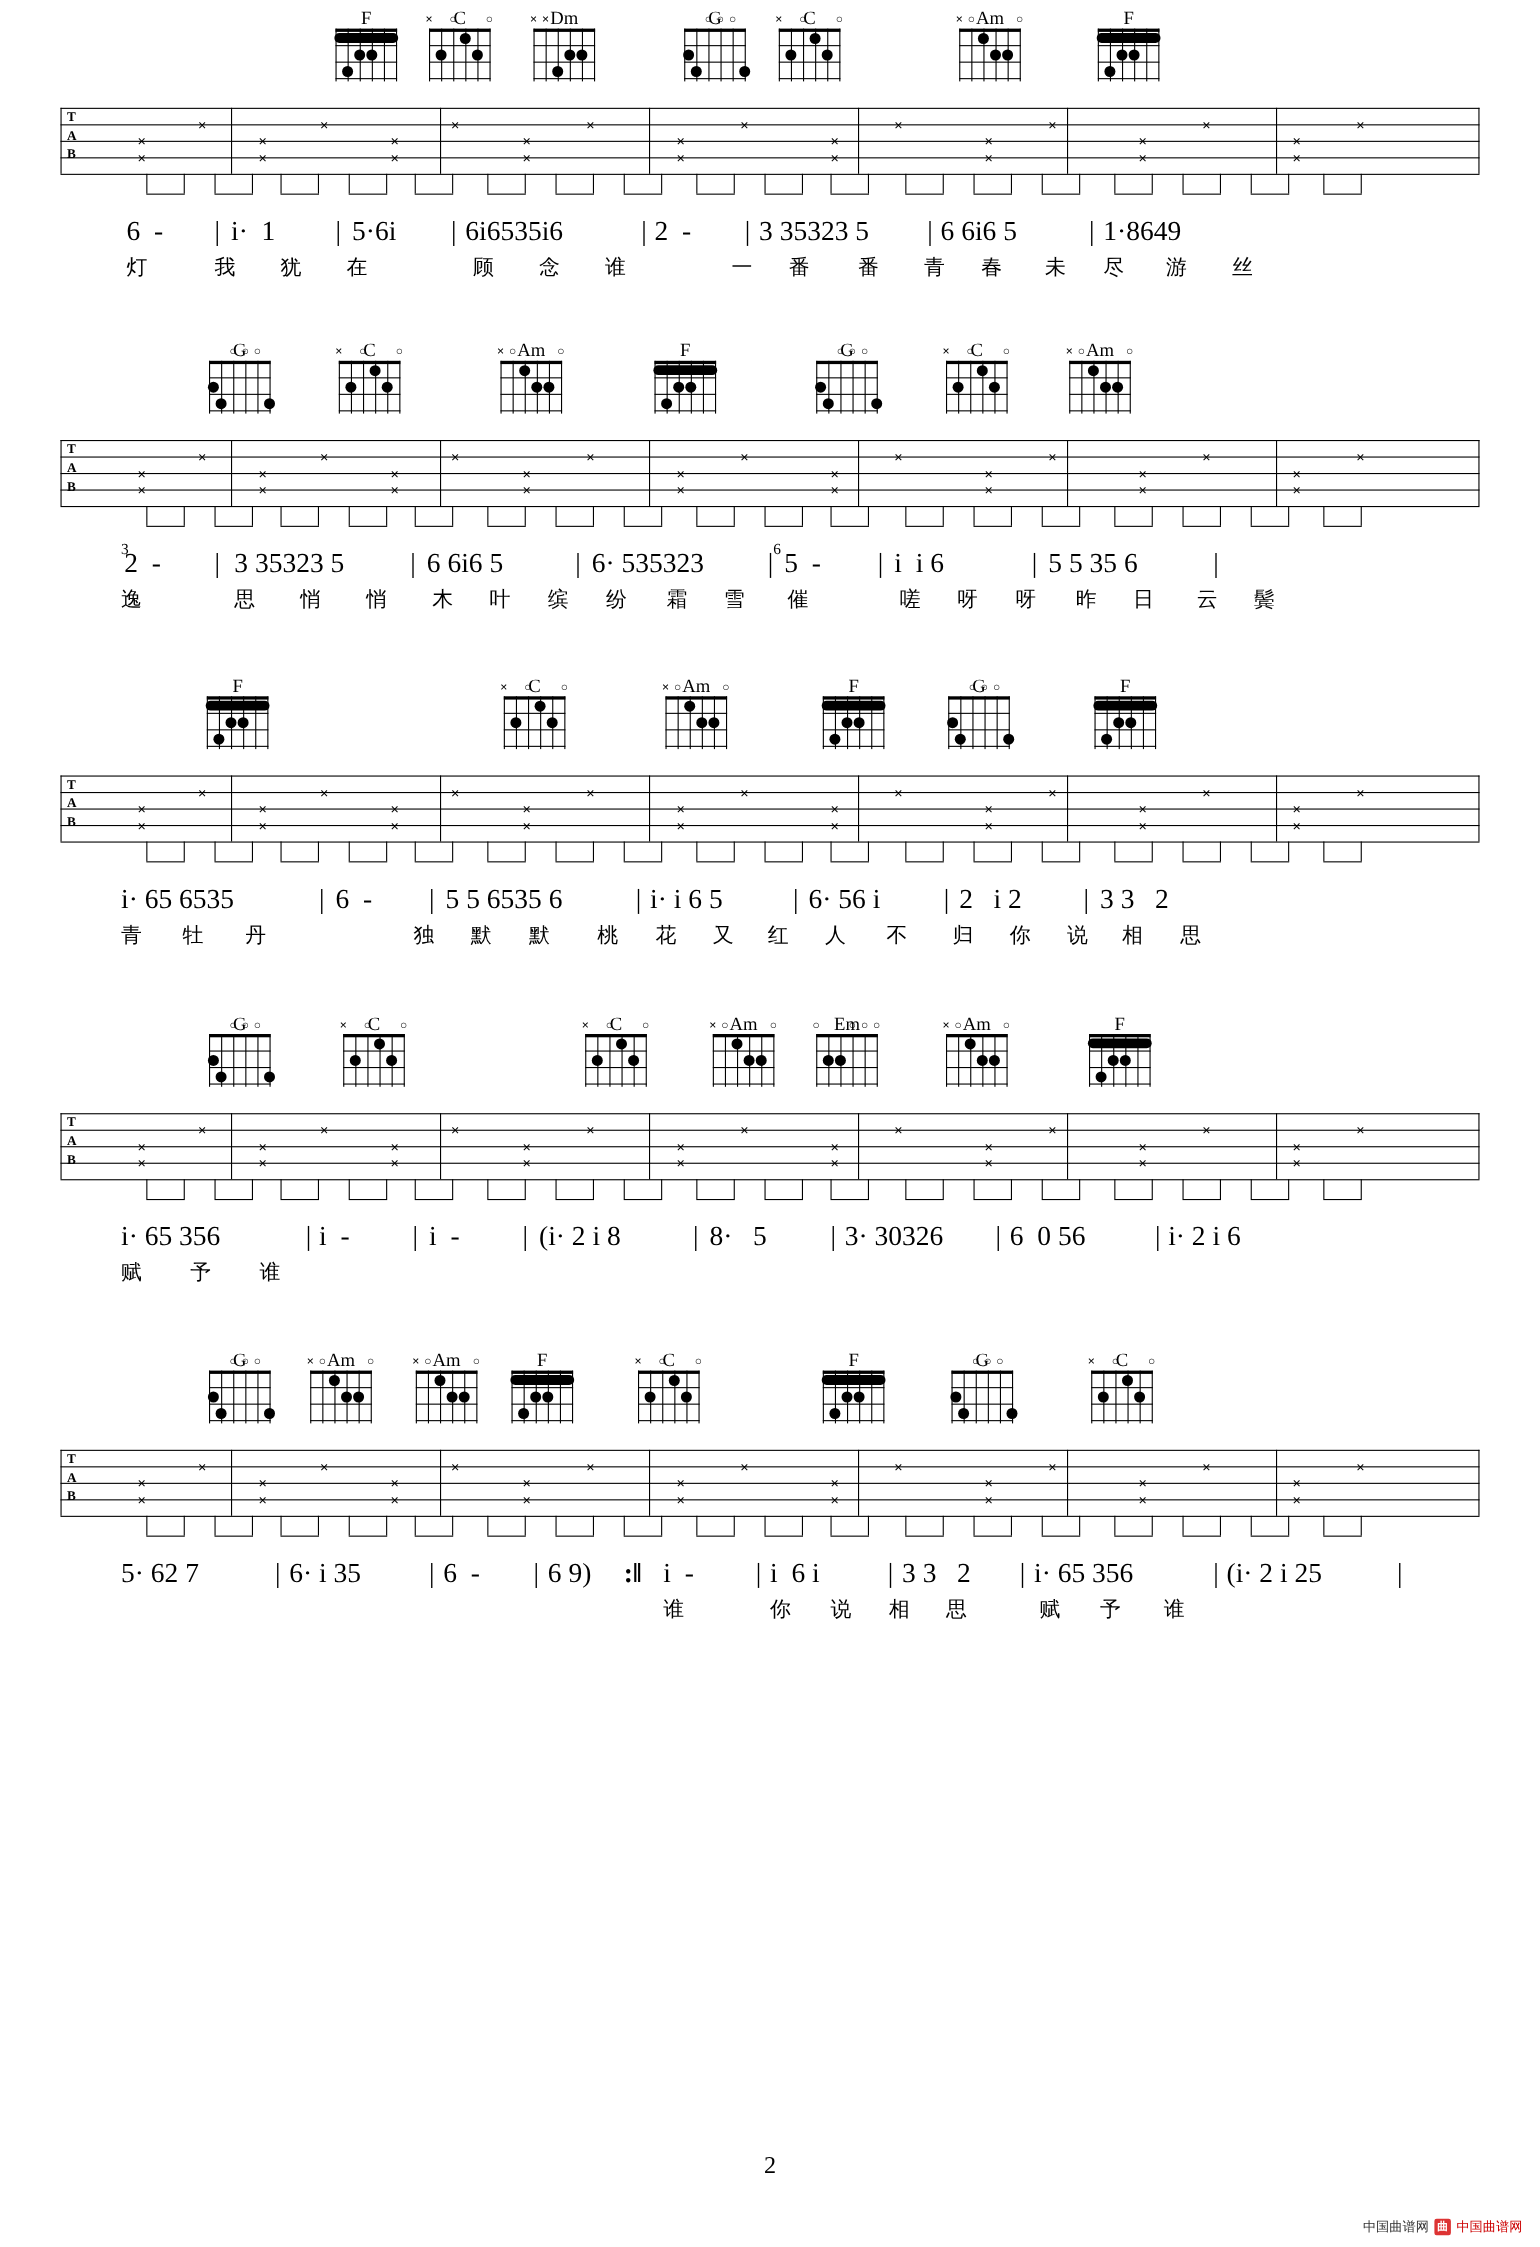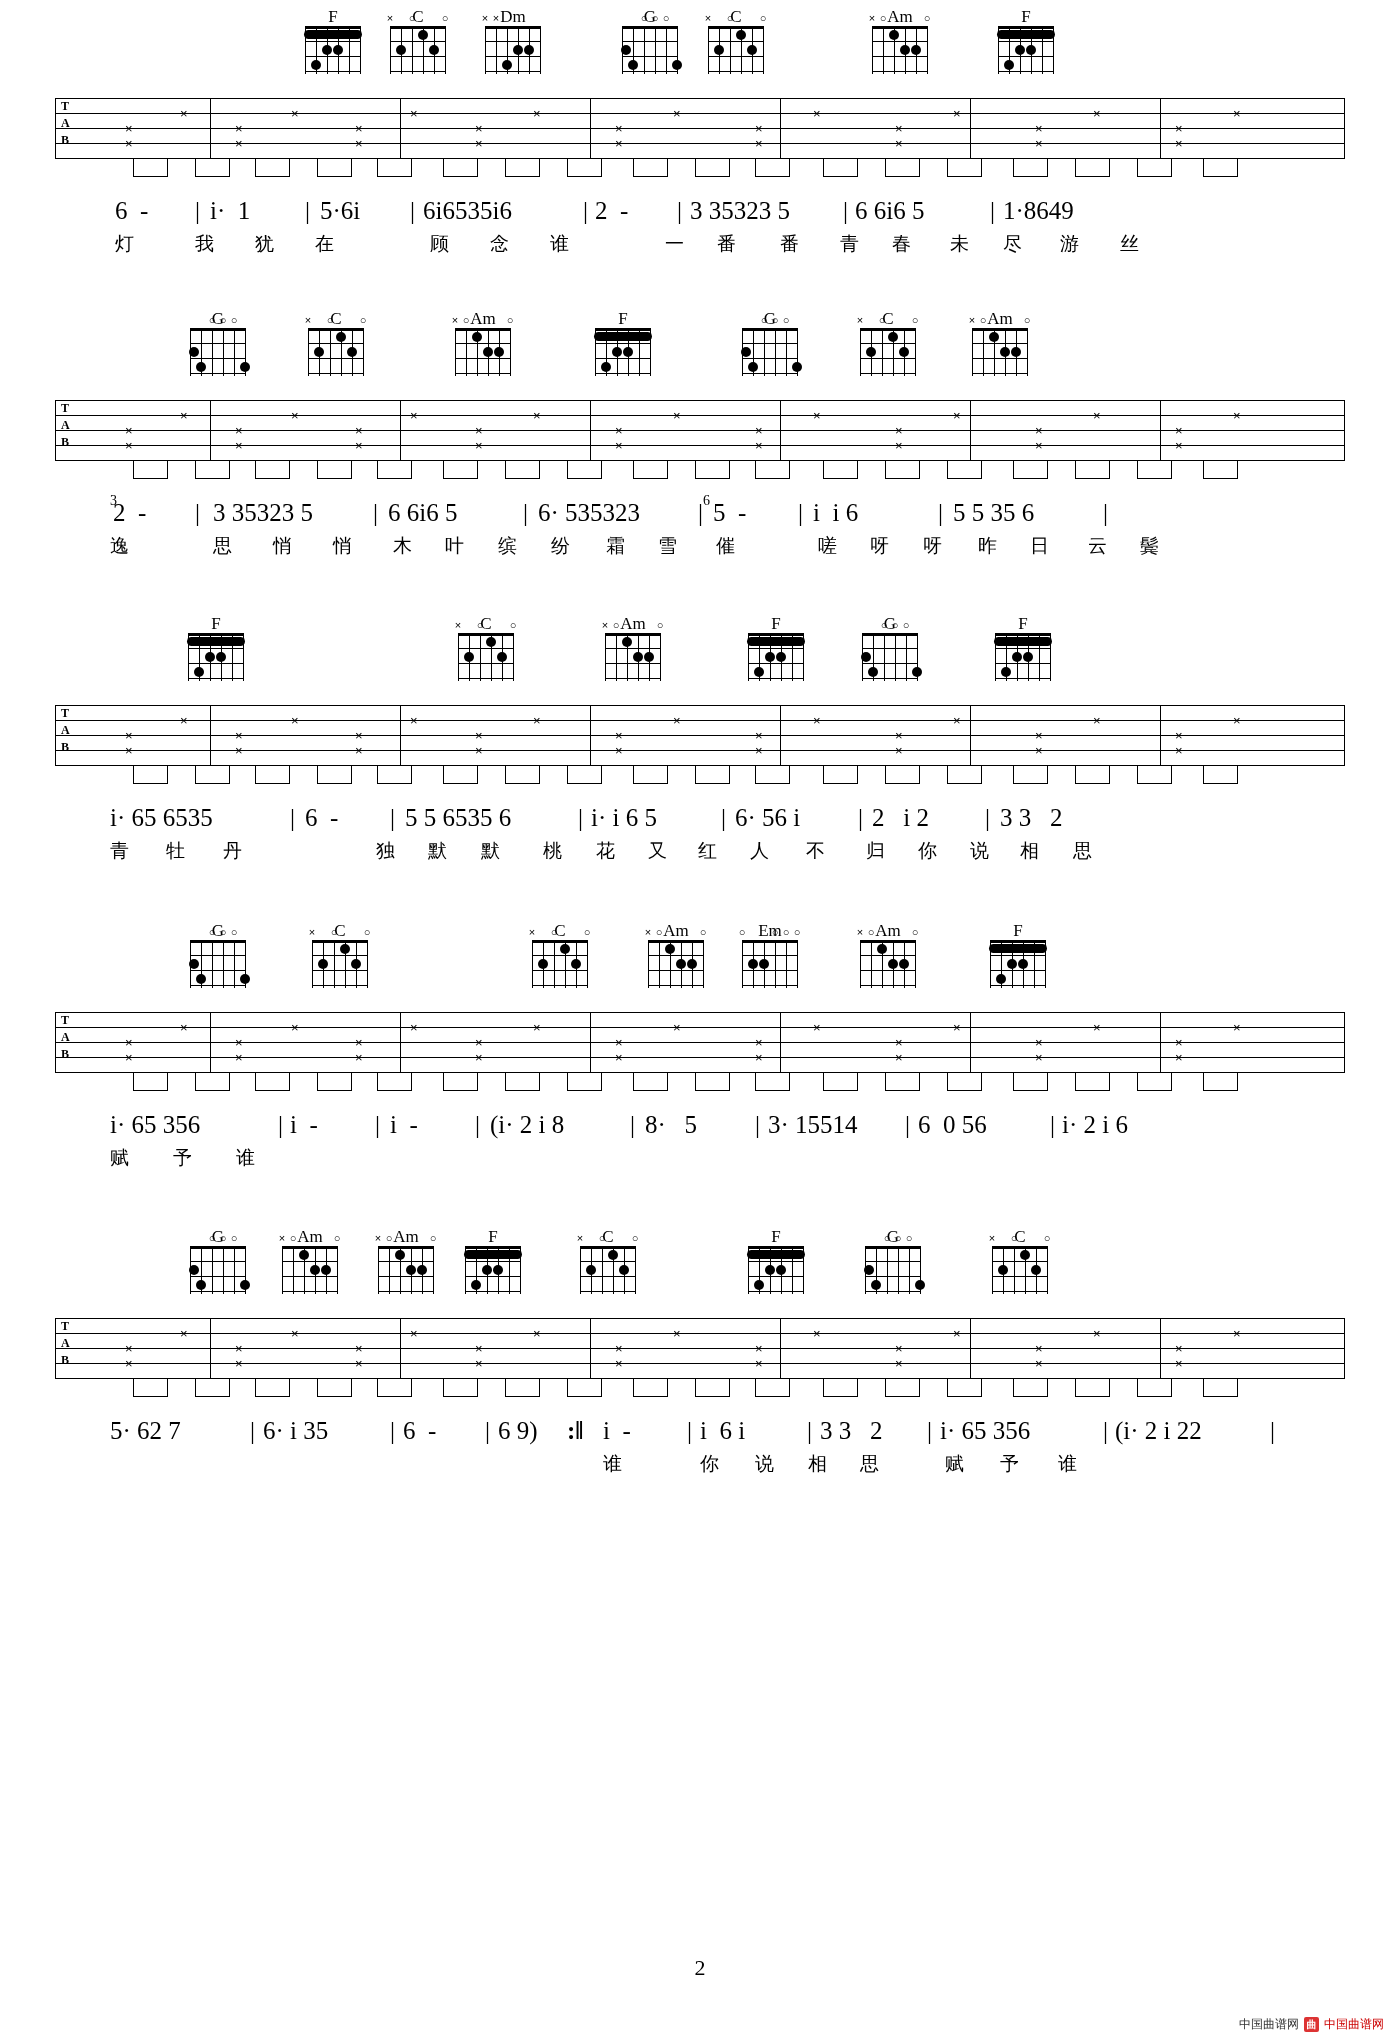--- a/index.html
+++ b/index.html
@@ -1277,21 +1277,21 @@
       <div class="nt" style="left:55px;top:6px;">i· 65 356</div>
       <div class="nt" style="left:223px;top:6px;">|</div>
       <div class="nt" style="left:235px;top:6px;">i  -</div>
       <div class="nt" style="left:320px;top:6px;">|</div>
       <div class="nt" style="left:335px;top:6px;">i  -</div>
       <div class="nt" style="left:420px;top:6px;">|</div>
       <div class="nt" style="left:435px;top:6px;">(i· 2 i 8</div>
       <div class="nt" style="left:575px;top:6px;">|</div>
       <div class="nt" style="left:590px;top:6px;">8·   5</div>
       <div class="nt" style="left:700px;top:6px;">|</div>
-      <div class="nt" style="left:713px;top:6px;">3· 15514</div>
+      <div class="nt" style="left:713px;top:6px;">3· 30326</div>
       <div class="nt" style="left:850px;top:6px;">|</div>
       <div class="nt" style="left:863px;top:6px;">6  0 56</div>
       <div class="nt" style="left:995px;top:6px;">|</div>
       <div class="nt" style="left:1007px;top:6px;">i· 2 i 6</div>
 
       <div class="lyr" style="left:55px;top:42px;">赋</div>
       <div class="lyr" style="left:118px;top:42px;">予</div>
       <div class="lyr" style="left:181px;top:42px;">谁</div>
     </div>
   </div>
@@ -1574,21 +1574,21 @@
       <div class="nt" style="left:443px;top:6px;">6 9)</div>
       <div class="nt" style="left:512px;top:6px;font-weight:bold;">:‖</div>
       <div class="nt" style="left:548px;top:6px;">i  -</div>
       <div class="nt" style="left:632px;top:6px;">|</div>
       <div class="nt" style="left:645px;top:6px;">i  6 i</div>
       <div class="nt" style="left:752px;top:6px;">|</div>
       <div class="nt" style="left:765px;top:6px;">3 3   2</div>
       <div class="nt" style="left:872px;top:6px;">|</div>
       <div class="nt" style="left:885px;top:6px;">i· 65 356</div>
       <div class="nt" style="left:1048px;top:6px;">|</div>
-      <div class="nt" style="left:1060px;top:6px;">(i· 2 i 22</div>
+      <div class="nt" style="left:1060px;top:6px;">(i· 2 i 25</div>
       <div class="nt" style="left:1215px;top:6px;">|</div>
 
       <div class="lyr" style="left:548px;top:42px;">谁</div>
       <div class="lyr" style="left:645px;top:42px;">你</div>
       <div class="lyr" style="left:700px;top:42px;">说</div>
       <div class="lyr" style="left:753px;top:42px;">相</div>
       <div class="lyr" style="left:805px;top:42px;">思</div>
       <div class="lyr" style="left:890px;top:42px;">赋</div>
       <div class="lyr" style="left:945px;top:42px;">予</div>
       <div class="lyr" style="left:1003px;top:42px;">谁</div>

